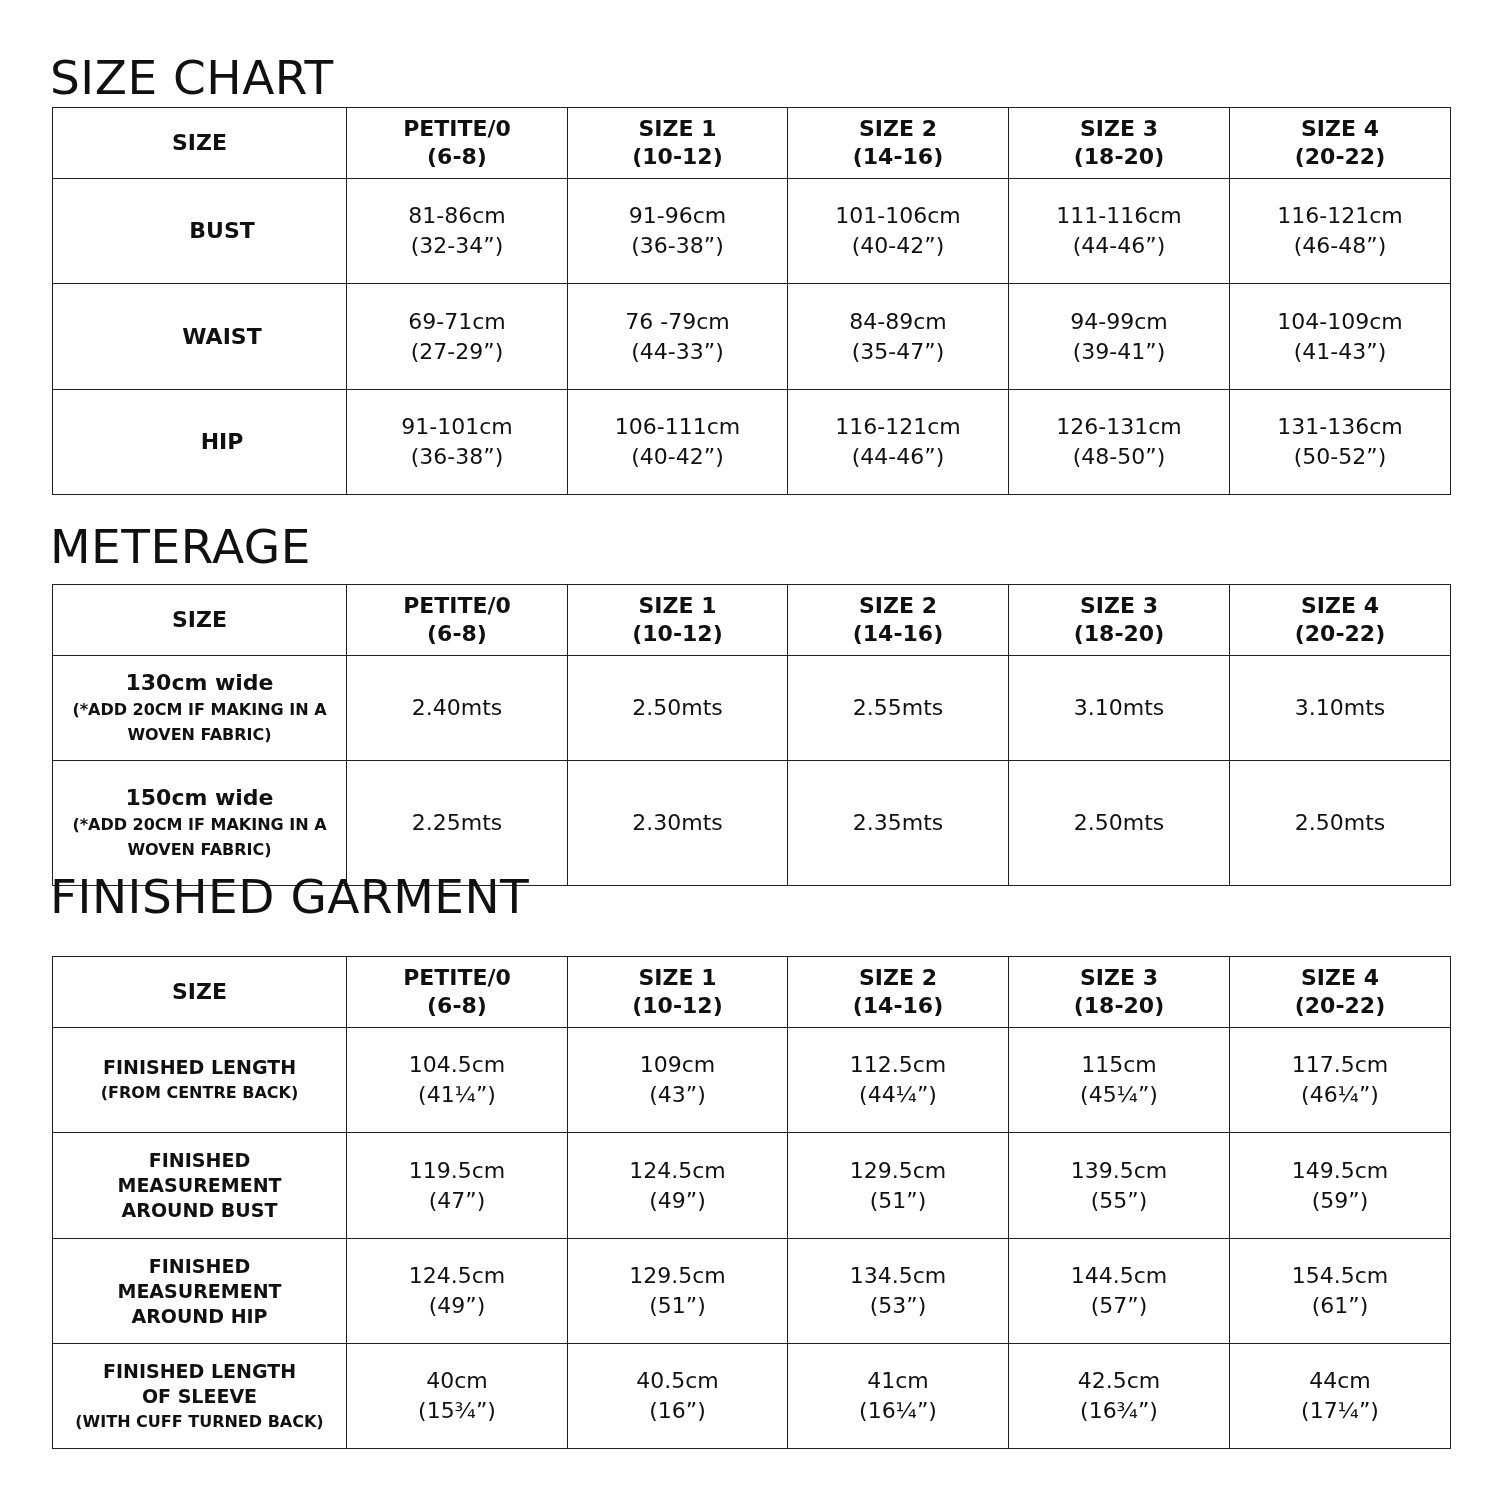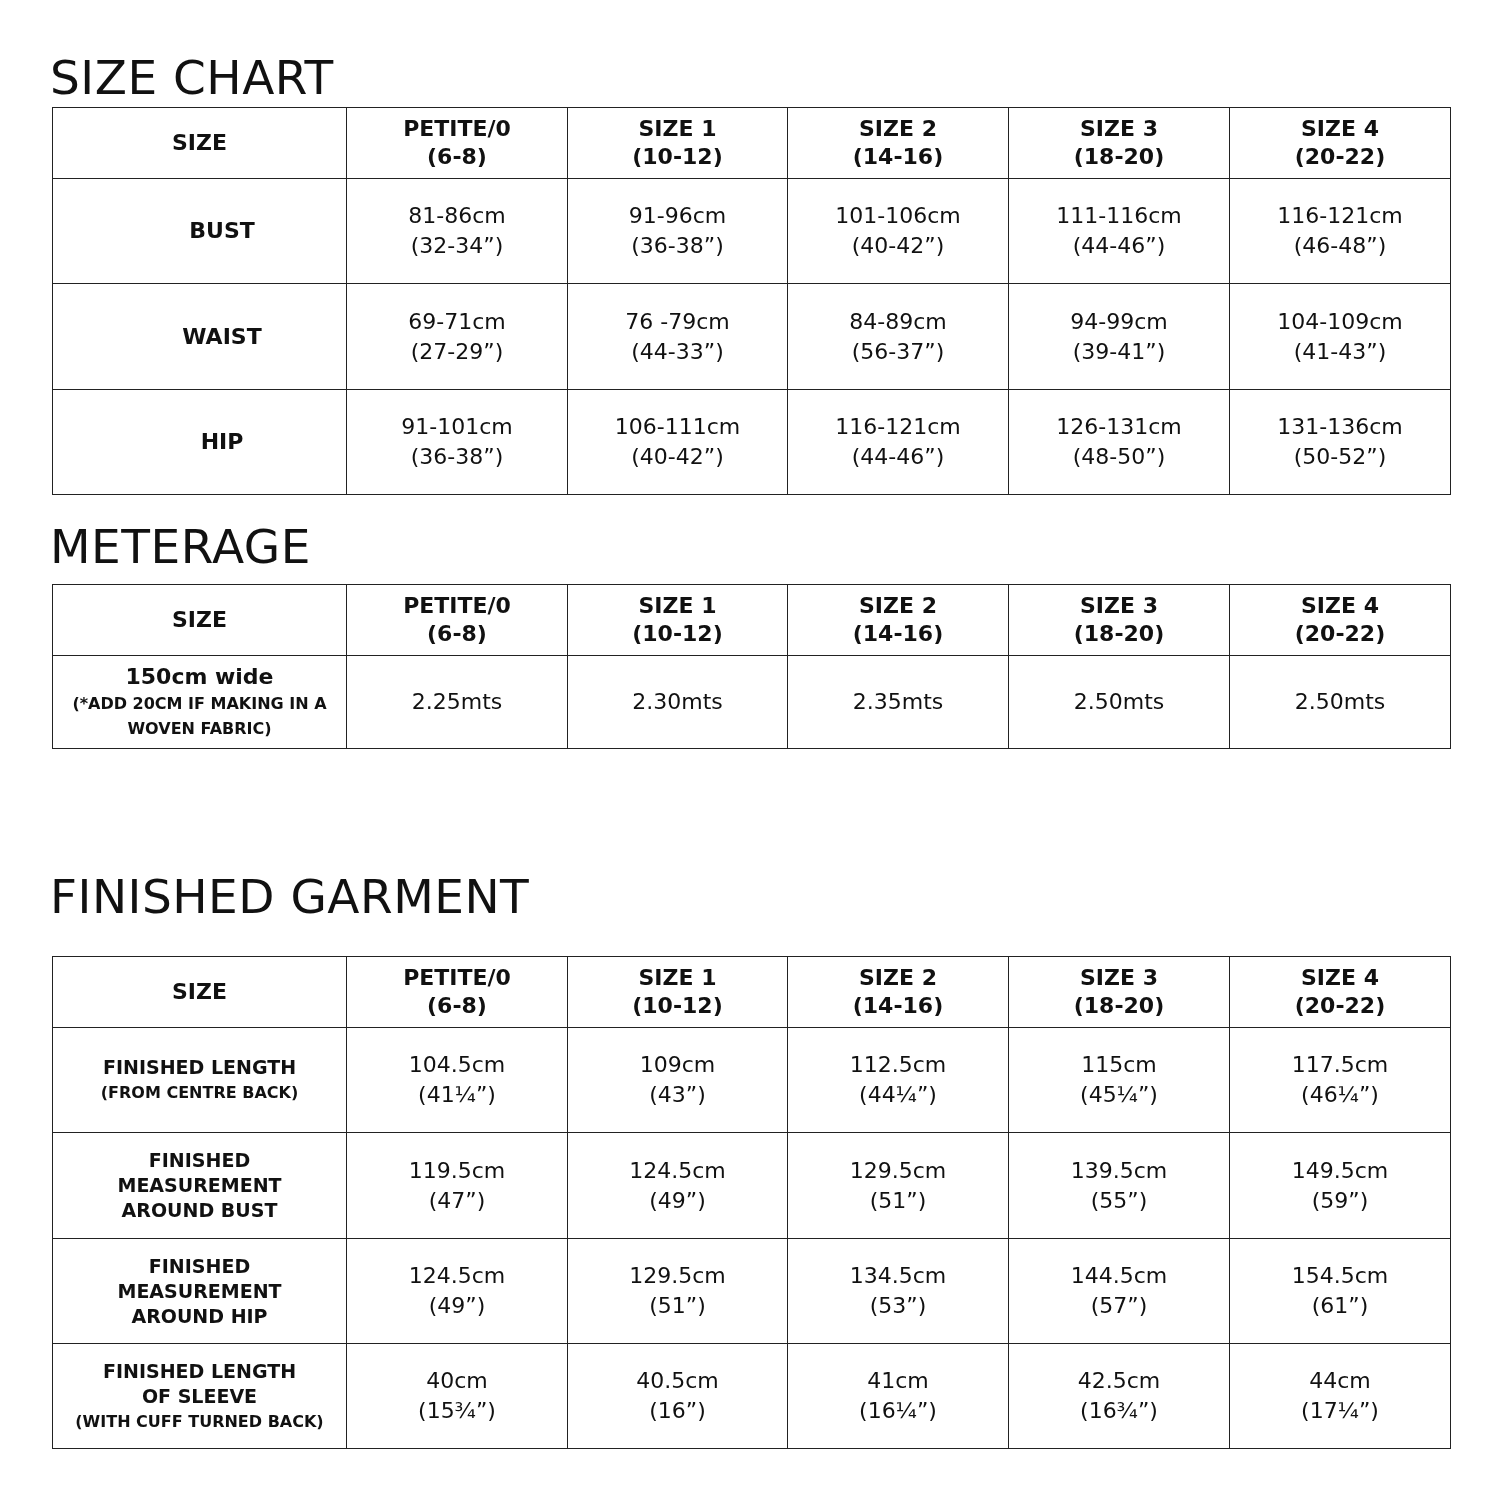--- a/index.html
+++ b/index.html
@@ -40,21 +40,21 @@
     <td><span>81-86cm</span><br><span>(32-34”)</span></td>
     <td><span>91-96cm</span><br><span>(36-38”)</span></td>
     <td><span>101-106cm</span><br><span>(40-42”)</span></td>
     <td><span>111-116cm</span><br><span>(44-46”)</span></td>
     <td><span>116-121cm</span><br><span>(46-48”)</span></td>
   </tr>
   <tr style="height:106px">
     <td class="lbl">WAIST</td>
     <td><span>69-71cm</span><br><span>(27-29”)</span></td>
     <td><span>76 -79cm</span><br><span>(44-33”)</span></td>
-    <td><span>84-89cm</span><br><span>(56-37”)</span></td>
+    <td><span>84-89cm</span><br><span>(35-47”)</span></td>
     <td><span>94-99cm</span><br><span>(39-41”)</span></td>
     <td><span>104-109cm</span><br><span>(41-43”)</span></td>
   </tr>
   <tr style="height:105px">
     <td class="lbl">HIP</td>
     <td><span>91-101cm</span><br><span>(36-38”)</span></td>
     <td><span>106-111cm</span><br><span>(40-42”)</span></td>
     <td><span>116-121cm</span><br><span>(44-46”)</span></td>
     <td><span>126-131cm</span><br><span>(48-50”)</span></td>
     <td><span>131-136cm</span><br><span>(50-52”)</span></td>
@@ -74,21 +74,33 @@
     </colgroup>
   <tbody>
       <tr style="height:71px">
     <th>SIZE</th>
     <th><span>PETITE/0</span><br><span>(6-8)</span></th>
     <th><span>SIZE 1</span><br><span>(10-12)</span></th>
     <th><span>SIZE 2</span><br><span>(14-16)</span></th>
     <th><span>SIZE 3</span><br><span>(18-20)</span></th>
     <th><span>SIZE 4</span><br><span>(20-22)</span></th>
   </tr>
-  <tr style="height:93px">
+  <tr style="height:105px">
+    <td>
+          <span class="main">130cm wide</span>
+          <span class="sub">(*ADD 20CM IF MAKING IN A</span>
+          <span class="sub">WOVEN FABRIC)</span>
+        </td>
+    <td>2.40mts</td>
+    <td>2.50mts</td>
+    <td>2.55mts</td>
+    <td>3.10mts</td>
+    <td>3.10mts</td>
+  </tr>
+  <tr style="height:125px">
     <td>
           <span class="main">150cm wide</span>
           <span class="sub">(*ADD 20CM IF MAKING IN A</span>
           <span class="sub">WOVEN FABRIC)</span>
         </td>
     <td>2.25mts</td>
     <td>2.30mts</td>
     <td>2.35mts</td>
     <td>2.50mts</td>
     <td>2.50mts</td>

